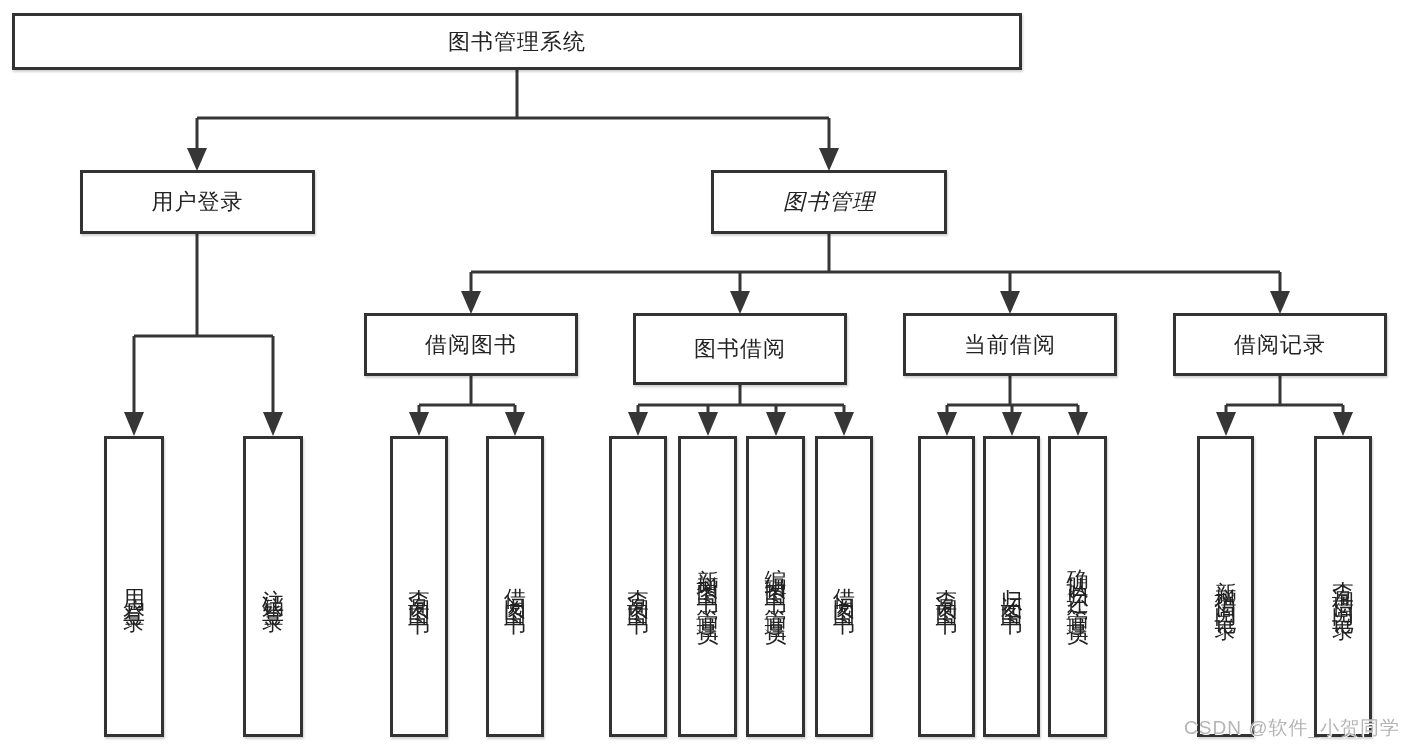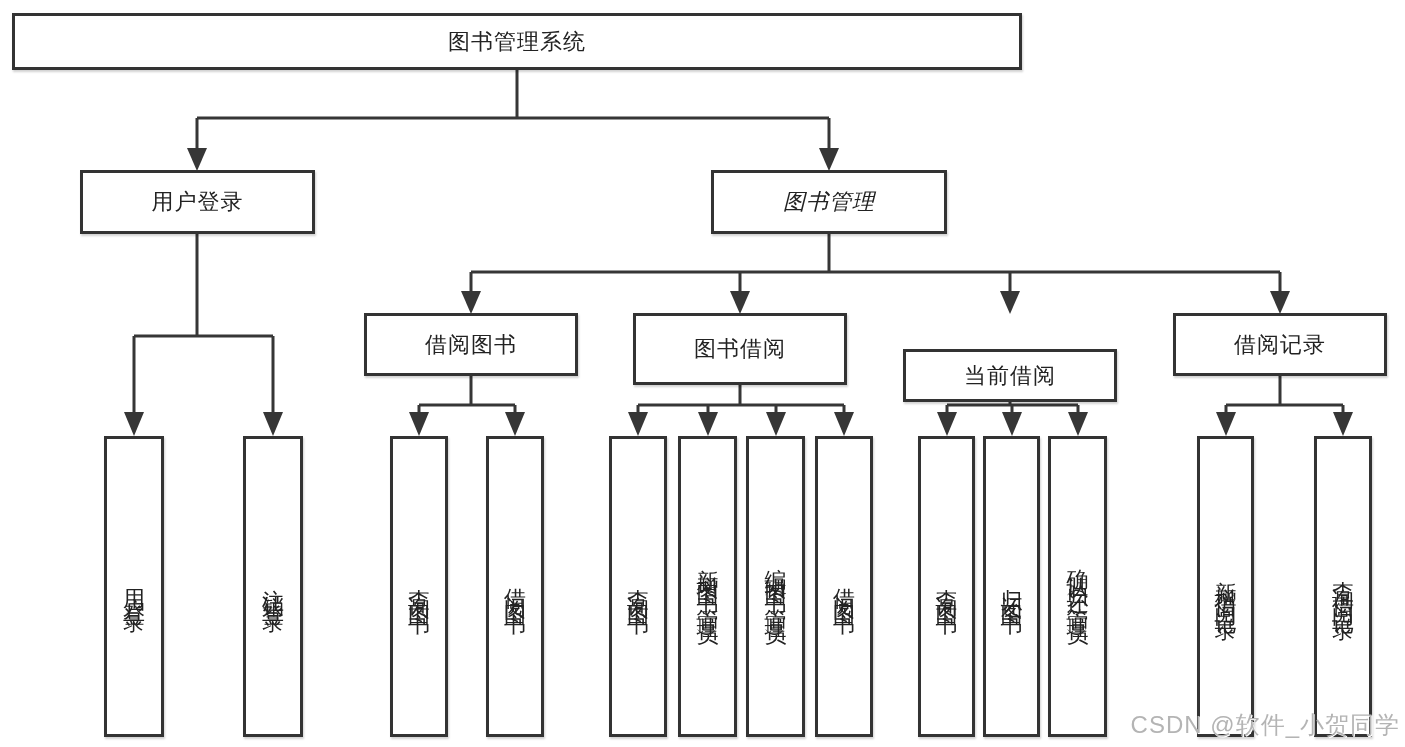--- a/index.html
+++ b/index.html
@@ -7,21 +7,21 @@
     font-family:"Liberation Sans","DejaVu Sans",sans-serif; }
   .stage { position:relative; width:1405px; height:747px; background:#ffffff; }
   svg.wires { position:absolute; left:0; top:0; width:1405px; height:747px; }
   .box { position:absolute; background:#ffffff; border:3px solid #333333;
     display:flex; align-items:center; justify-content:center;
     color:#222222; font-size:22px; letter-spacing:1px;
     box-shadow:1px 2px 2px rgba(0,0,0,0.18); }
   .leaf { font-size:22px; }
   .vtext { writing-mode:vertical-rl; text-orientation:mixed; letter-spacing:8px;
     line-height:1; white-space:nowrap; }
-  .watermark { position:absolute; right:5px; bottom:6px; font-size:24px;
+  .watermark { position:absolute; right:5px; bottom:6px; font-size:19px;
     color:#b4b4b4; letter-spacing:1px; text-shadow:1px 1px 0 #ffffff; z-index:5; }
 </style>
 </head>
 <body>
 
 <div class="stage">
 
   <svg class="wires" viewBox="0 0 1405 747">
     <g stroke="#363636" stroke-width="3" fill="none">
 
@@ -72,21 +72,21 @@
   <div class="box" style="left:711px; top:170px; width:236px; height:64px;font-style:italic;">
     <span>图书管理</span>
   </div>
 
   <div class="box" style="left:364px; top:313px; width:214px; height:63px;">
     <span>借阅图书</span>
   </div>
   <div class="box" style="left:633px; top:313px; width:214px; height:72px;">
     <span>图书借阅</span>
   </div>
-  <div class="box" style="left:903px; top:313px; width:214px; height:53px;margin-top:36px;">
+  <div class="box" style="left:903px; top:313px; width:214px; height:63px;">
     <span>当前借阅</span>
   </div>
   <div class="box" style="left:1173px; top:313px; width:214px; height:63px;">
     <span>借阅记录</span>
   </div>
 
   <div class="box leaf" style="left:104px; top:436px; width:60px; height:301px;">
     <span class="vtext">用户登录</span>
   </div>
   <div class="box leaf" style="left:243px; top:436px; width:60px; height:301px;">

